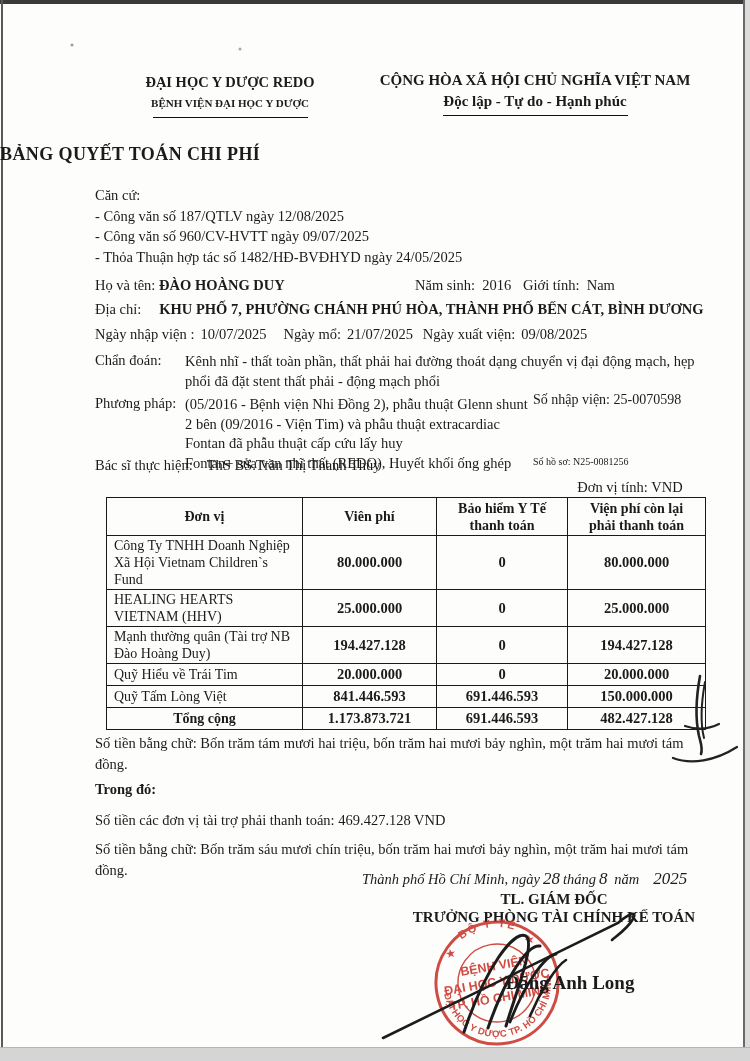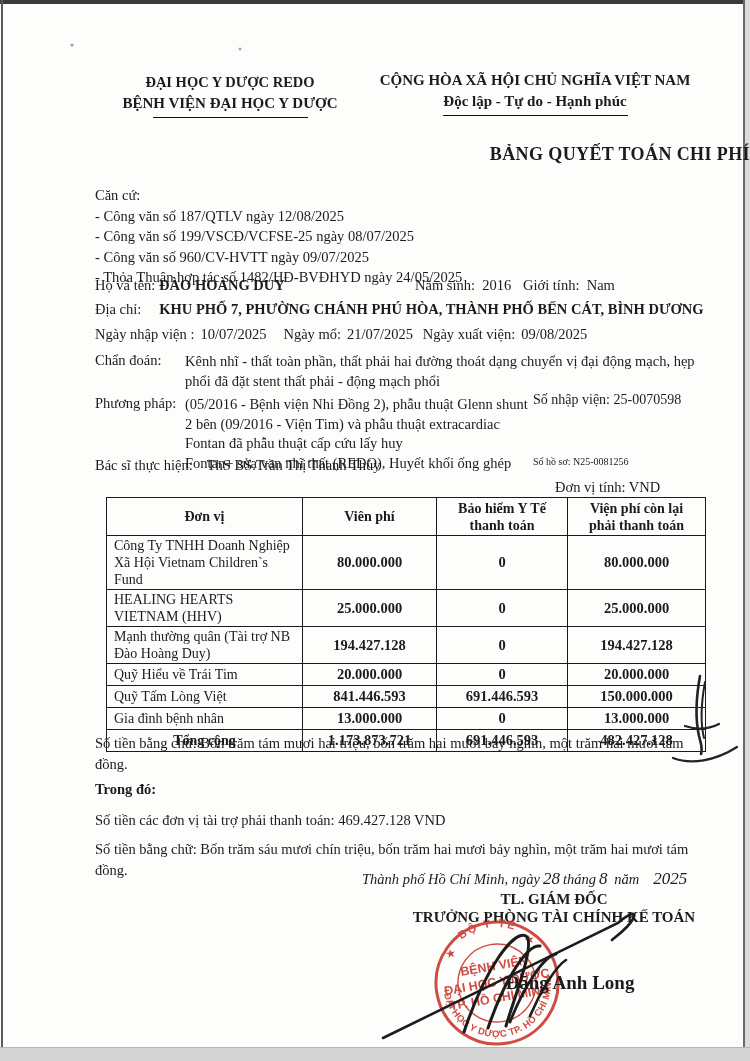--- a/index.html
+++ b/index.html
@@ -14,29 +14,29 @@
   #edge-top{left:0;top:0;width:750px;height:4px;background:#3a3a3a;}
   #edge-left{left:1px;top:0;width:2px;height:1050px;background:#5a5a5a;}
   #edge-right{left:743px;top:0;width:2px;height:1050px;background:#6a6a6a;}
   #edge-right-pale{left:745px;top:0;width:5px;height:1061px;background:#dcdcdc;}
   #edge-bottom{left:0;top:1047px;width:750px;height:14px;background:#d5d5d5;border-top:1px solid #b5b5b5;}
 
   
   .hdr{text-align:center;line-height:21px;}
   #header-left{left:105px;top:72px;width:250px;}
   #header-left .l1{font-weight:600;font-size:14.5px;}
-  #header-left .l2{font-weight:700;font-size:15px;}
+  #header-left .l2{font-weight:700;font-size:11px;}
   #header-right{left:360px;top:70px;width:350px;}
   #header-right .l1{font-weight:700;font-size:15px;}
   #header-right .l2{font-weight:700;font-size:15px;}
   .rule{height:0;border-top:1.6px solid #111;margin:3px auto 0;}
   #header-left .rule{width:155px;}
   #header-right .rule{width:185px;}
 
-  #doc-title{left:0;top:144px;width:750px;text-align:right;
+  #doc-title{left:0;top:144px;width:750px;text-align:left;
     font-size:18px;font-weight:700;letter-spacing:.4px;}
 
   
   #basis{left:95px;top:185px;width:560px;line-height:20.5px;}
 
   
   .label{white-space:pre;}
   #patient-line1{left:95px;top:277px;width:620px;}
   #patient-line1 .name{font-weight:600;}
   #patient-line1 .birth{position:absolute;left:320px;}
@@ -49,21 +49,21 @@
   #diagnosis-label{left:95px;top:352px;}
   #diagnosis-text{left:185px;top:352px;width:532px;line-height:19.5px;}
 
   #method-label{left:95px;top:395px;}
   #method-lines{left:185px;top:395px;width:360px;line-height:19.5px;}
   #admission-no{left:533px;top:392px;font-size:14px;}
 
   #doctor-line{left:95px;top:457px;}
   #doctor-line .val{margin-left:14px;}
   #record-no{left:533px;top:456px;font-size:10px;}
-  #currency-note{left:555px;top:479px;width:150px;text-align:left;}
+  #currency-note{left:555px;top:479px;width:150px;text-align:center;}
 
   
   #cost-table{left:106px;top:497px;border-collapse:collapse;table-layout:fixed;}
   #cost-table td,#cost-table th{border:1.7px solid #1a1a1a;padding:1px 7px;
     font-size:14px;vertical-align:middle;overflow:hidden;}
   #cost-table th{font-weight:700;text-align:center;line-height:17px;}
   #cost-table .num{text-align:center;font-weight:600;font-size:14.5px;}
   #cost-table .unit{text-align:left;line-height:17px;}
   #cost-table tr.h-hdr{height:38px;}
   #cost-table tr.h-40{height:40px;}
@@ -119,21 +119,20 @@
   <div class="l1">CỘNG HÒA XÃ HỘI CHỦ NGHĨA VIỆT NAM</div>
   <div class="l2">Độc lập - Tự do - Hạnh phúc</div>
   <div class="rule"></div>
 </div>
 
 <div class="abs" id="doc-title">BẢNG QUYẾT TOÁN CHI PHÍ</div>
 
 <div class="abs" id="basis">
   <div>Căn cứ:</div>
   <div>- Công văn số 187/QTLV ngày 12/08/2025</div>
-  <div>- Công văn số 199/VSCĐ/VCFSE-25 ngày 08/07/2025</div>
   <div>- Công văn số 960/CV-HVTT ngày 09/07/2025</div>
   <div>- Thỏa Thuận hợp tác số 1482/HĐ-BVĐHYD ngày 24/05/2025</div>
 </div>
 
 <div class="abs" id="patient-line1">
   <span class="label">Họ và tên: </span><span class="name">ĐÀO HOÀNG DUY</span>
   <span class="birth"><span class="label">Năm sinh:  </span><span>2016</span></span>
   <span class="gender"><span class="label">Giới tính:  </span><span>Nam</span></span>
 </div>
 <div class="abs" id="address-line">
@@ -199,26 +198,20 @@
     <td class="unit">Quỹ Hiểu về Trái Tim</td>
     <td class="num">20.000.000</td>
     <td class="num">0</td>
     <td class="num">20.000.000</td>
   </tr>
   <tr class="h-22">
     <td class="unit">Quỹ Tấm Lòng Việt</td>
     <td class="num">841.446.593</td>
     <td class="num">691.446.593</td>
     <td class="num">150.000.000</td>
-  </tr>
-  <tr class="h-22">
-    <td class="unit">Gia đình bệnh nhân</td>
-    <td class="num">13.000.000</td>
-    <td class="num">0</td>
-    <td class="num">13.000.000</td>
   </tr>
   <tr class="h-22 total">
     <td class="t-label">Tổng cộng</td>
     <td class="num">1.173.873.721</td>
     <td class="num">691.446.593</td>
     <td class="num">482.427.128</td>
   </tr>
 </tbody>
   </table>
 

